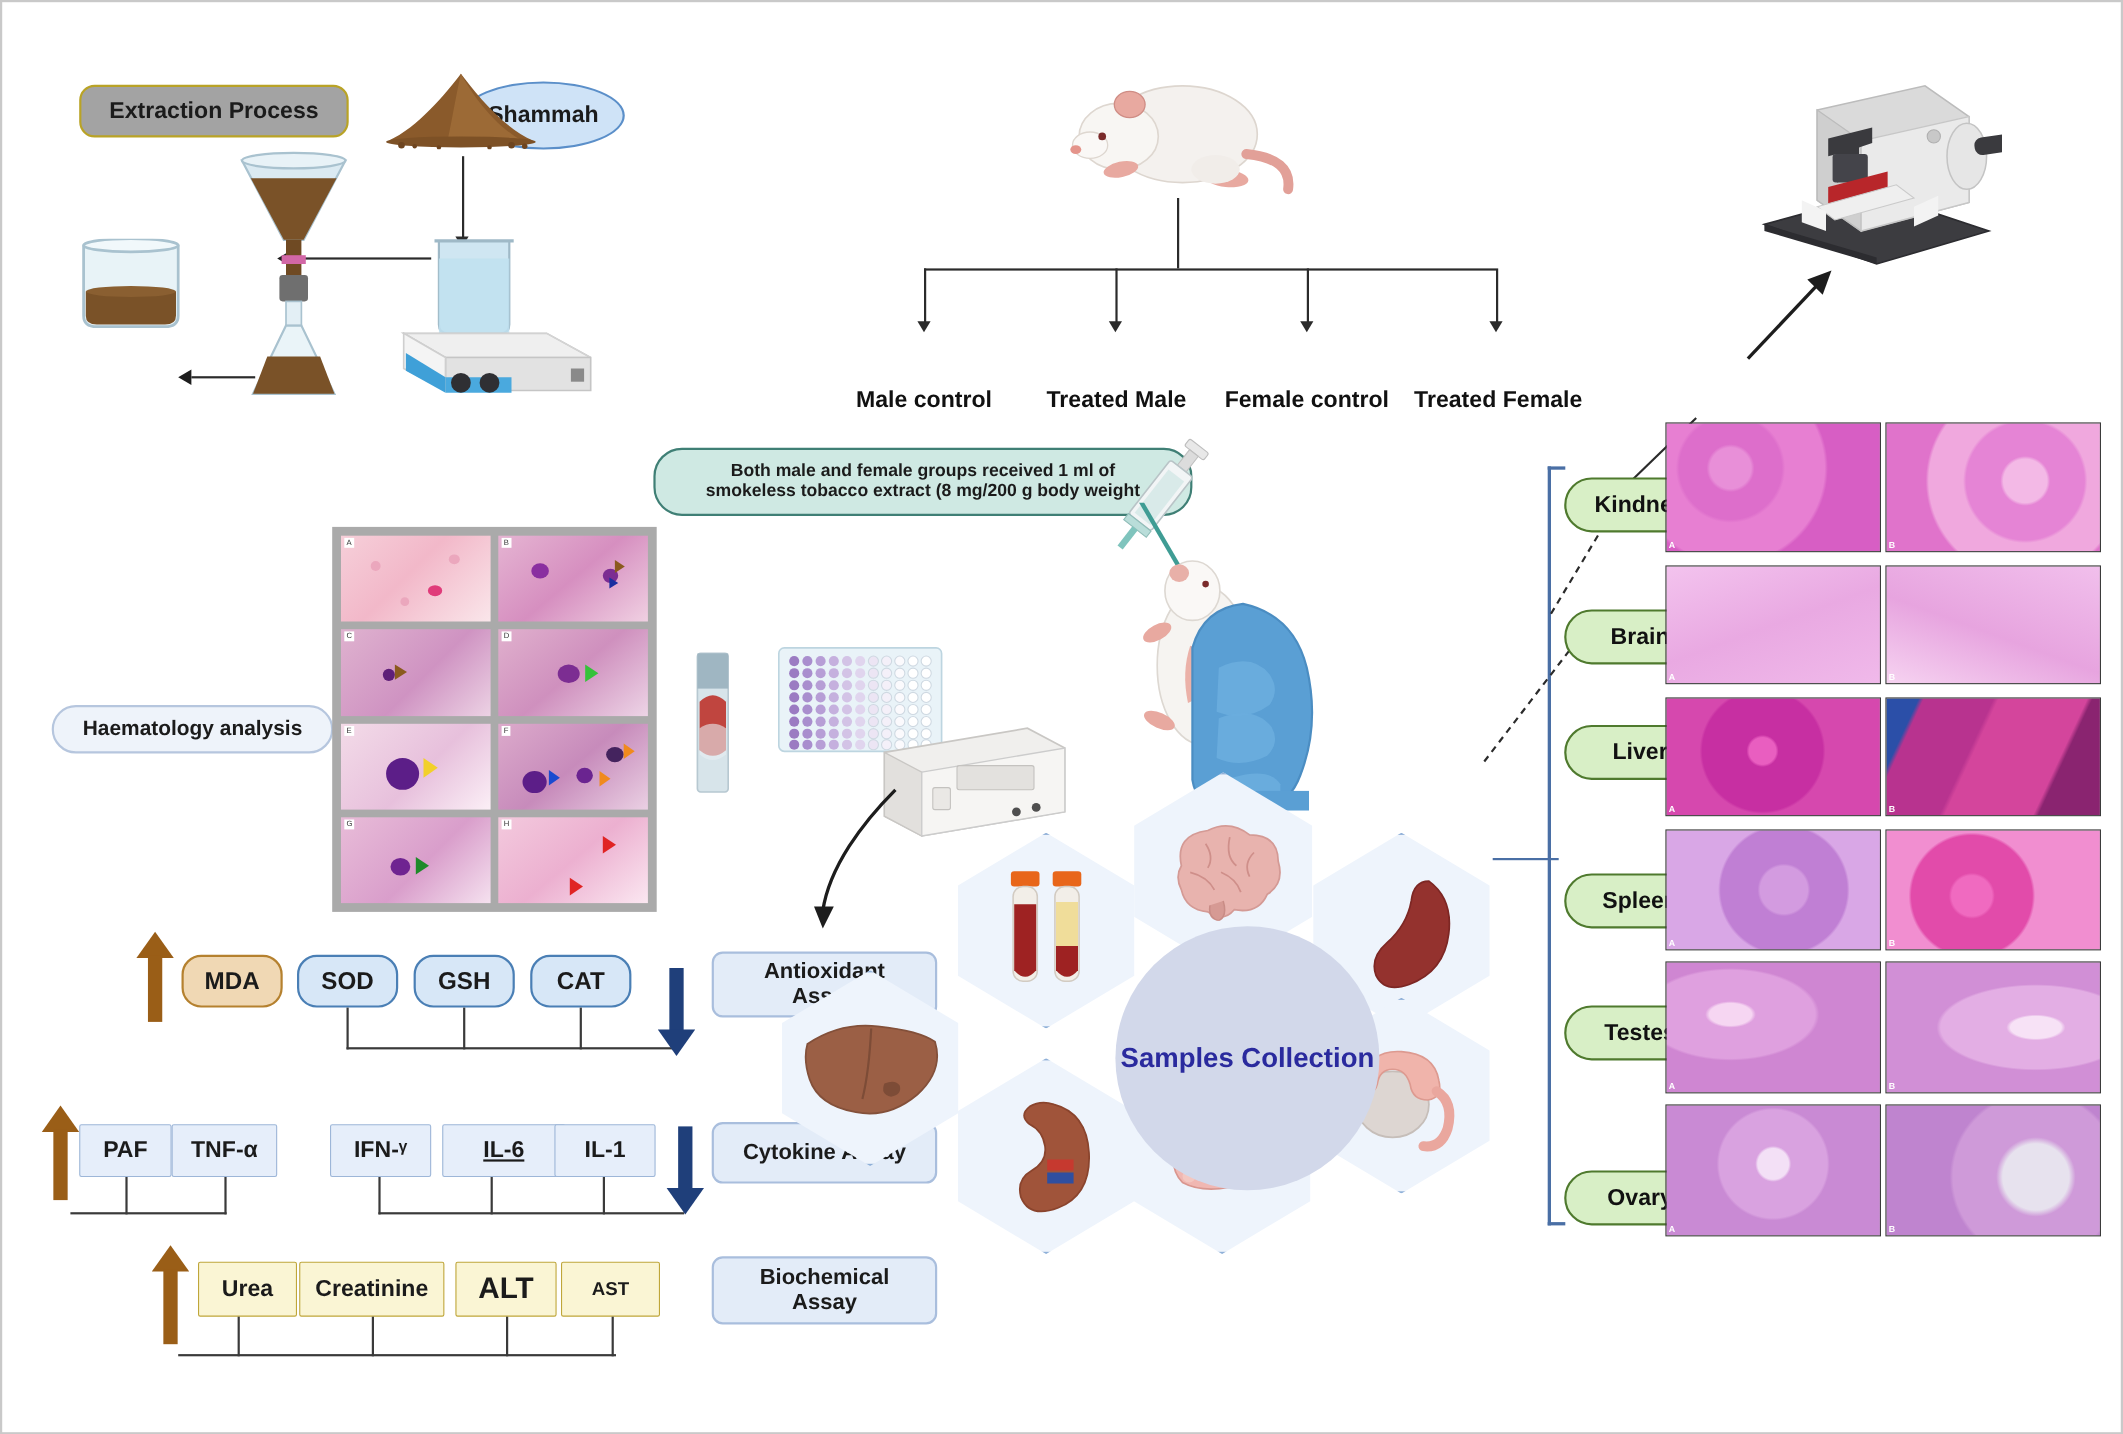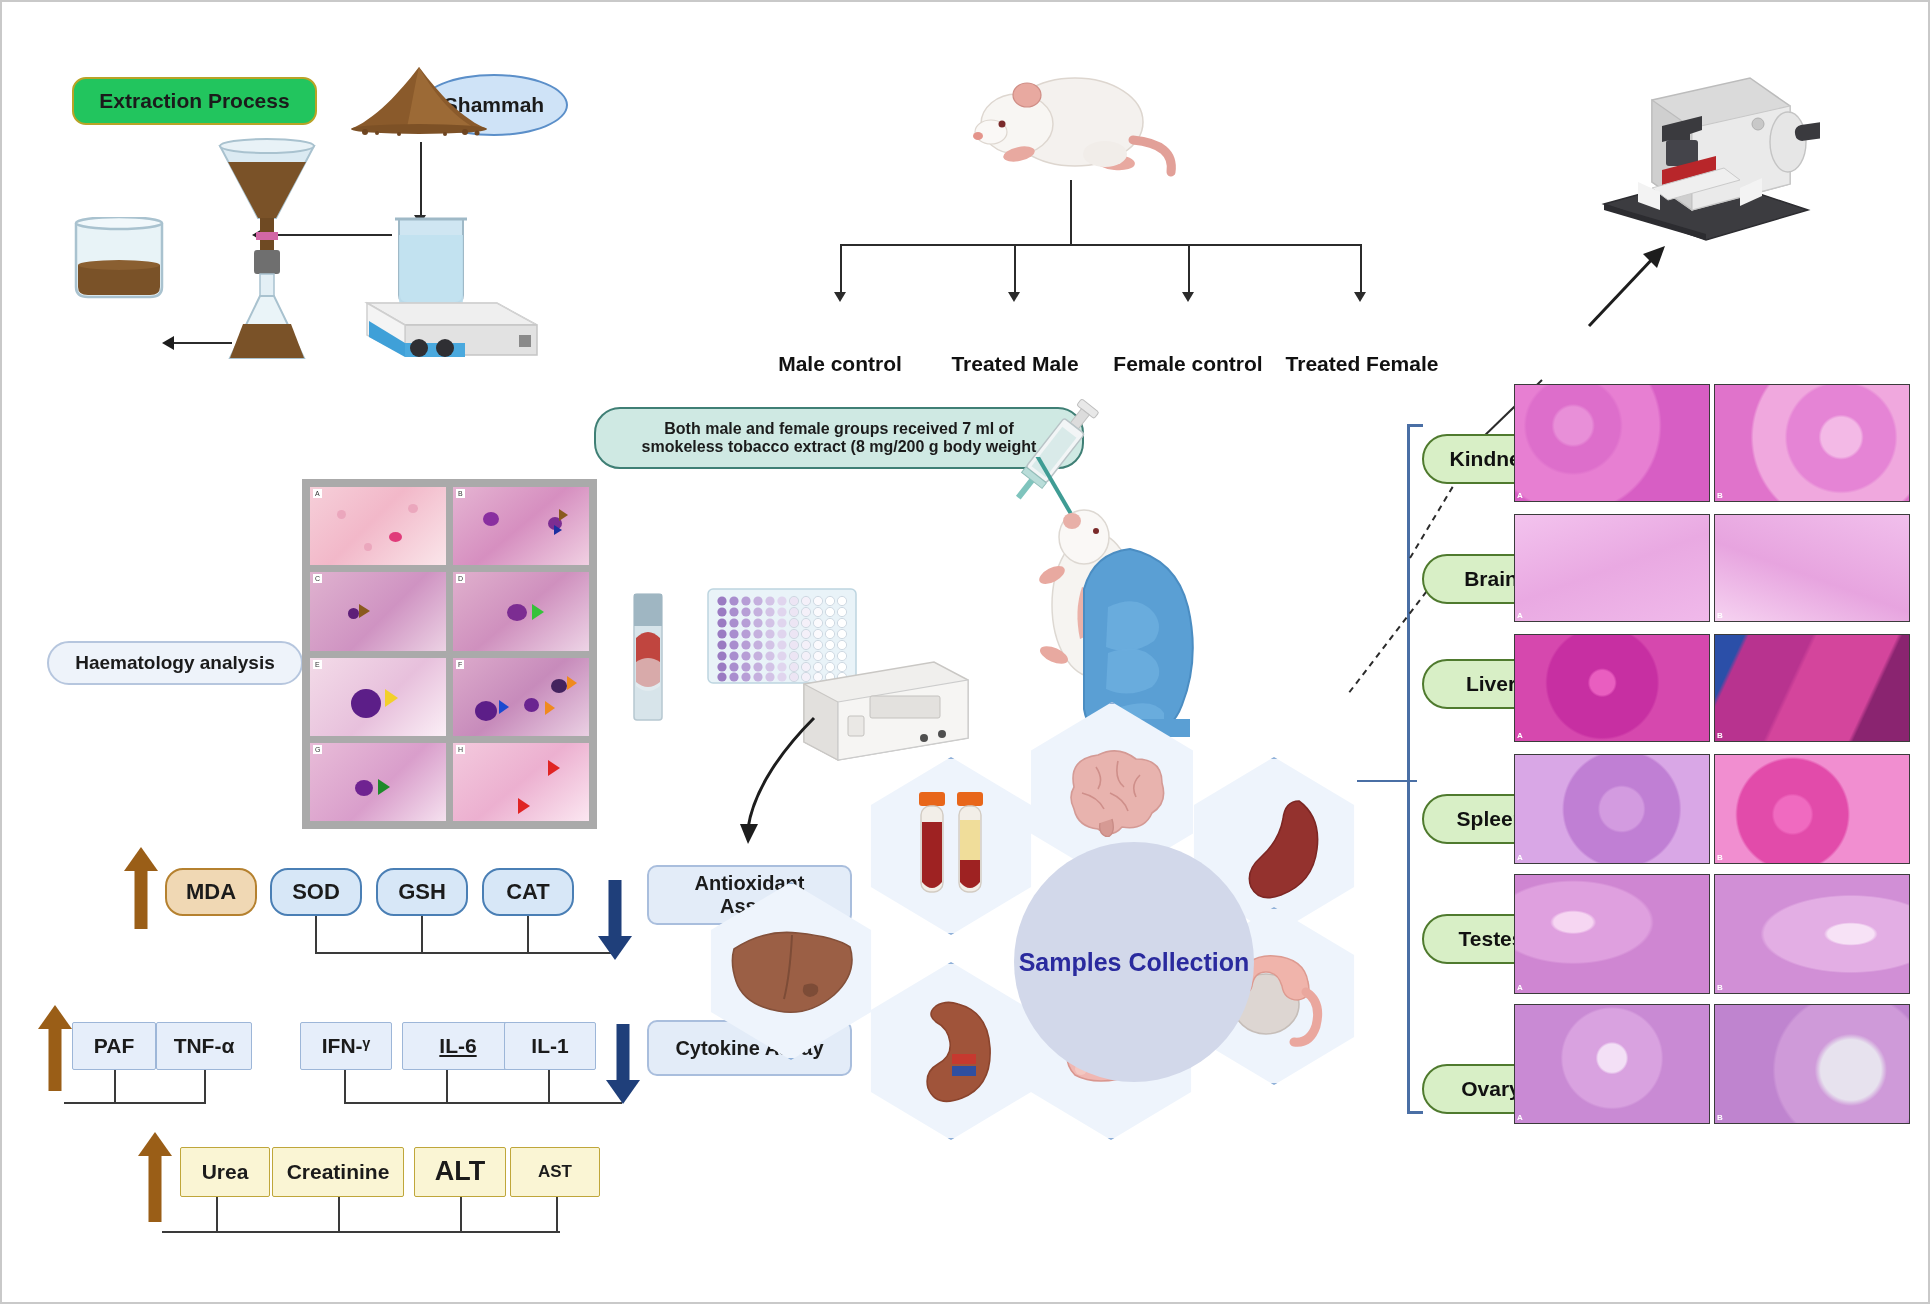--- a/index.html
+++ b/index.html
@@ -19,21 +19,21 @@
 
   
   .pill {
     display: flex; align-items: center; justify-content: center;
     text-align: center;
     font-weight: bold;
     color: #1b1b1b;
     line-height: 1.15;
   }
   .pill-yellow {
-    background: #22c55e; border: 2px solid #b9a326; border-radius: 14px;
+    background: #a3a3a3; border: 2px solid #b9a326; border-radius: 14px;
   }
   .pill-blue-ellipse {
     background: #cfe3f7; border: 2px solid #5b8fc9; border-radius: 50%;
   }
   .pill-green {
     background: #cfe9e3; border: 2px solid #3f7f75; border-radius: 26px;
   }
   .pill-lightblue {
     background: #e3ecf8; border: 2px solid #a9bedd; border-radius: 10px;
   }
@@ -231,21 +231,21 @@
     <span>Treated Male</span>
   </div>
   <div class="abs" style="left:1110px; top:350px; width:152px; text-align:center; font-size:21px; font-weight:bold; color:#111;">
     <span>Female control</span>
   </div>
   <div class="abs" style="left:1280px; top:350px; width:160px; text-align:center; font-size:21px; font-weight:bold; color:#111;">
     <span>Treated Female</span>
   </div>
 
   <div class="abs pill pill-green" style="left:592px; top:405px; width:490px; height:62px; font-size:16px; flex-direction:column; font-weight:600;">
-    <span>Both male and female groups received 7 ml of</span>
+    <span>Both male and female groups received 1 ml of</span>
     <span>smokeless tobacco extract (8 mg/200 g body weight</span>
   </div>
 
   <div class="abs" style="left:1003px; top:385px; width:98px; height:130px;">
     <svg width="98" height="130" viewBox="0 0 98 130">
       <g transform="rotate(38 49 65)">
         <rect x="38" y="6" width="22" height="8" rx="2" fill="#e8e8e8" stroke="#bdbdbd"></rect>
         <rect x="44" y="14" width="10" height="18" fill="#dcdcdc" stroke="#c0c0c0"></rect>
         <rect x="36" y="32" width="26" height="62" rx="3" fill="#f2f5f6" stroke="#b9c4c7" stroke-width="1.5"></rect>
         <rect x="40" y="40" width="18" height="50" fill="#cfe6e4" opacity="0.7"></rect>
@@ -567,20 +567,24 @@
   </div>
   <div class="abs pill node-sq-yellow" style="left:508px; top:1145px; width:90px; height:50px; font-size:17px;">
     <span>AST</span>
   </div>
   <div class="thinline" style="left:214px; top:1195px; width:2px; height:36px;"></div>
   <div class="thinline" style="left:336px; top:1195px; width:2px; height:36px;"></div>
   <div class="thinline" style="left:458px; top:1195px; width:2px; height:36px;"></div>
   <div class="thinline" style="left:554px; top:1195px; width:2px; height:36px;"></div>
   <div class="thinline" style="left:160px; top:1229px; width:398px; height:2px;"></div>
 
+  <div class="abs pill pill-lightblue" style="left:645px; top:1140px; width:205px; height:62px; font-size:20px; flex-direction:column;">
+    <span>Biochemical</span>
+    <span>Assay</span>
+  </div>
 
   <div class="hex" style="left:1020px; top:700px; width:180px; height:180px;">
     <div class="hex-inner">
       <svg width="120" height="90" viewBox="0 0 120 90">
         <path d="M22 40 q-6 -28 24 -32 q20 -10 38 4 q26 0 26 24 q6 20 -10 30 q-8 18 -30 14 q-10 12 -24 2 q-20 -2 -24 -20 q-6 -12 0 -22Z" fill="#e8b3ae" stroke="#d49a95" stroke-width="1.6"></path>
         <path d="M44 20 q8 12 2 22 M66 14 q-4 18 6 26 M88 28 q-10 10 -4 22 M30 46 q16 4 22 16 M58 46 q14 6 18 18" stroke="#cf8f8a" stroke-width="1.6" fill="none"></path>
         <path d="M60 72 q4 14 -4 18 q-10 -2 -8 -14" fill="#d69a94" stroke="#c98c86" stroke-width="1.4"></path>
       </svg>
     </div>
   </div>

